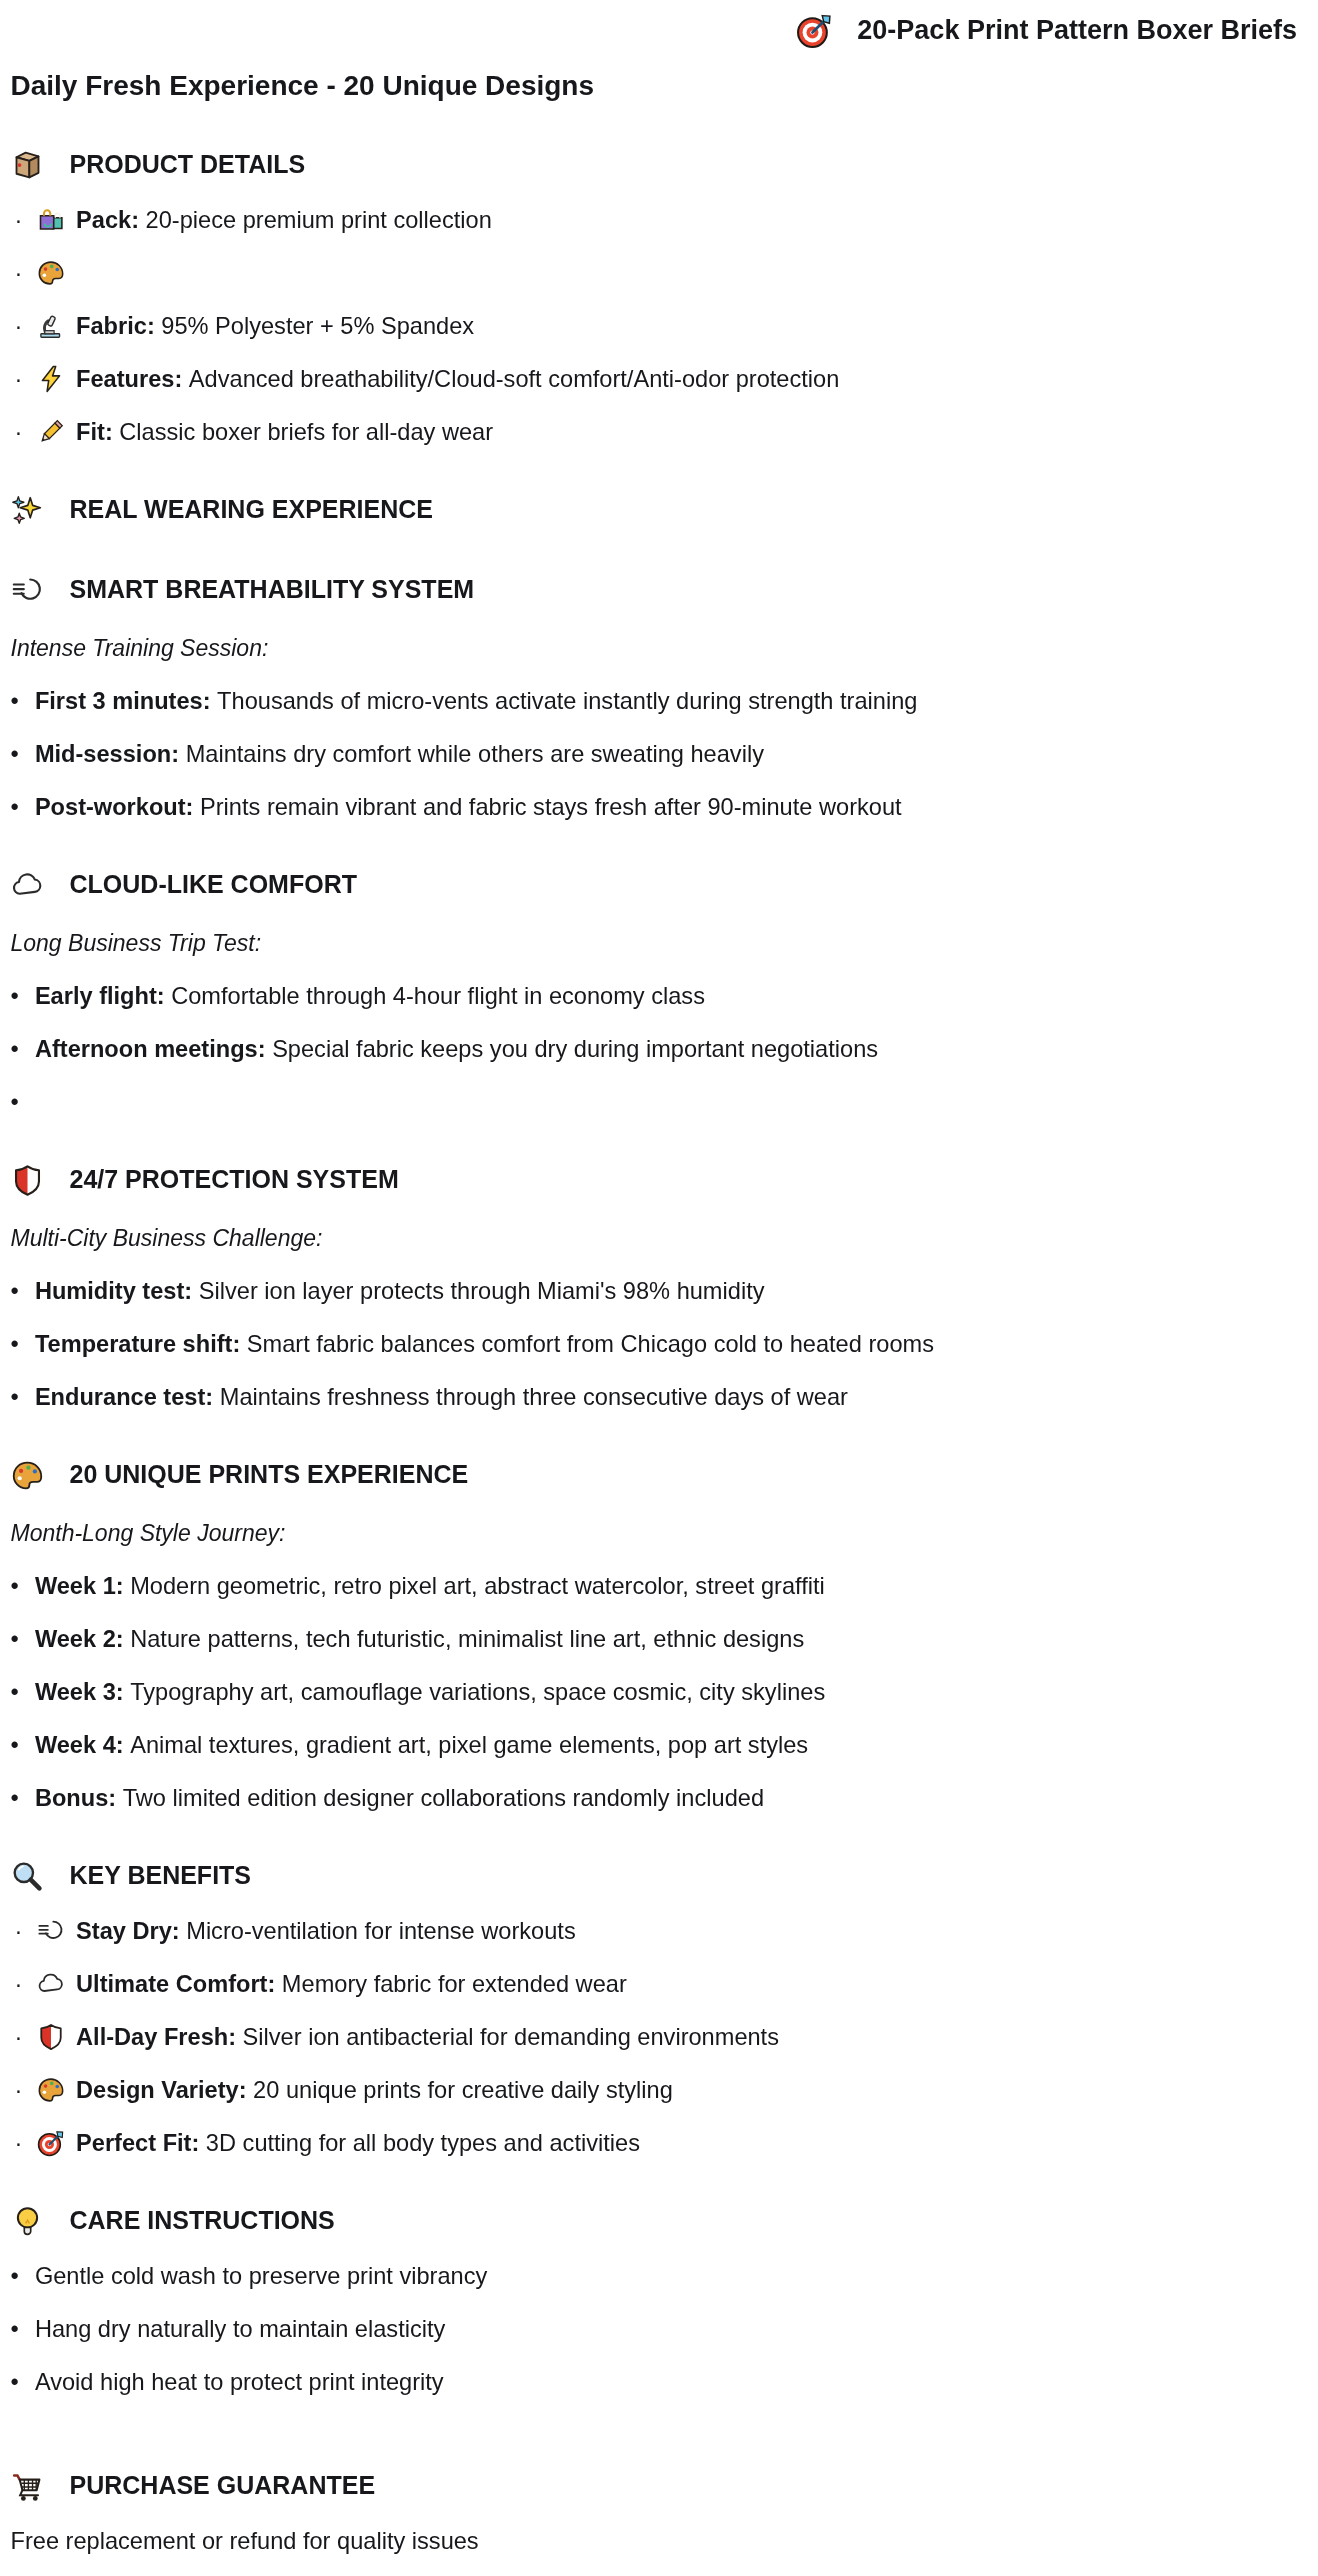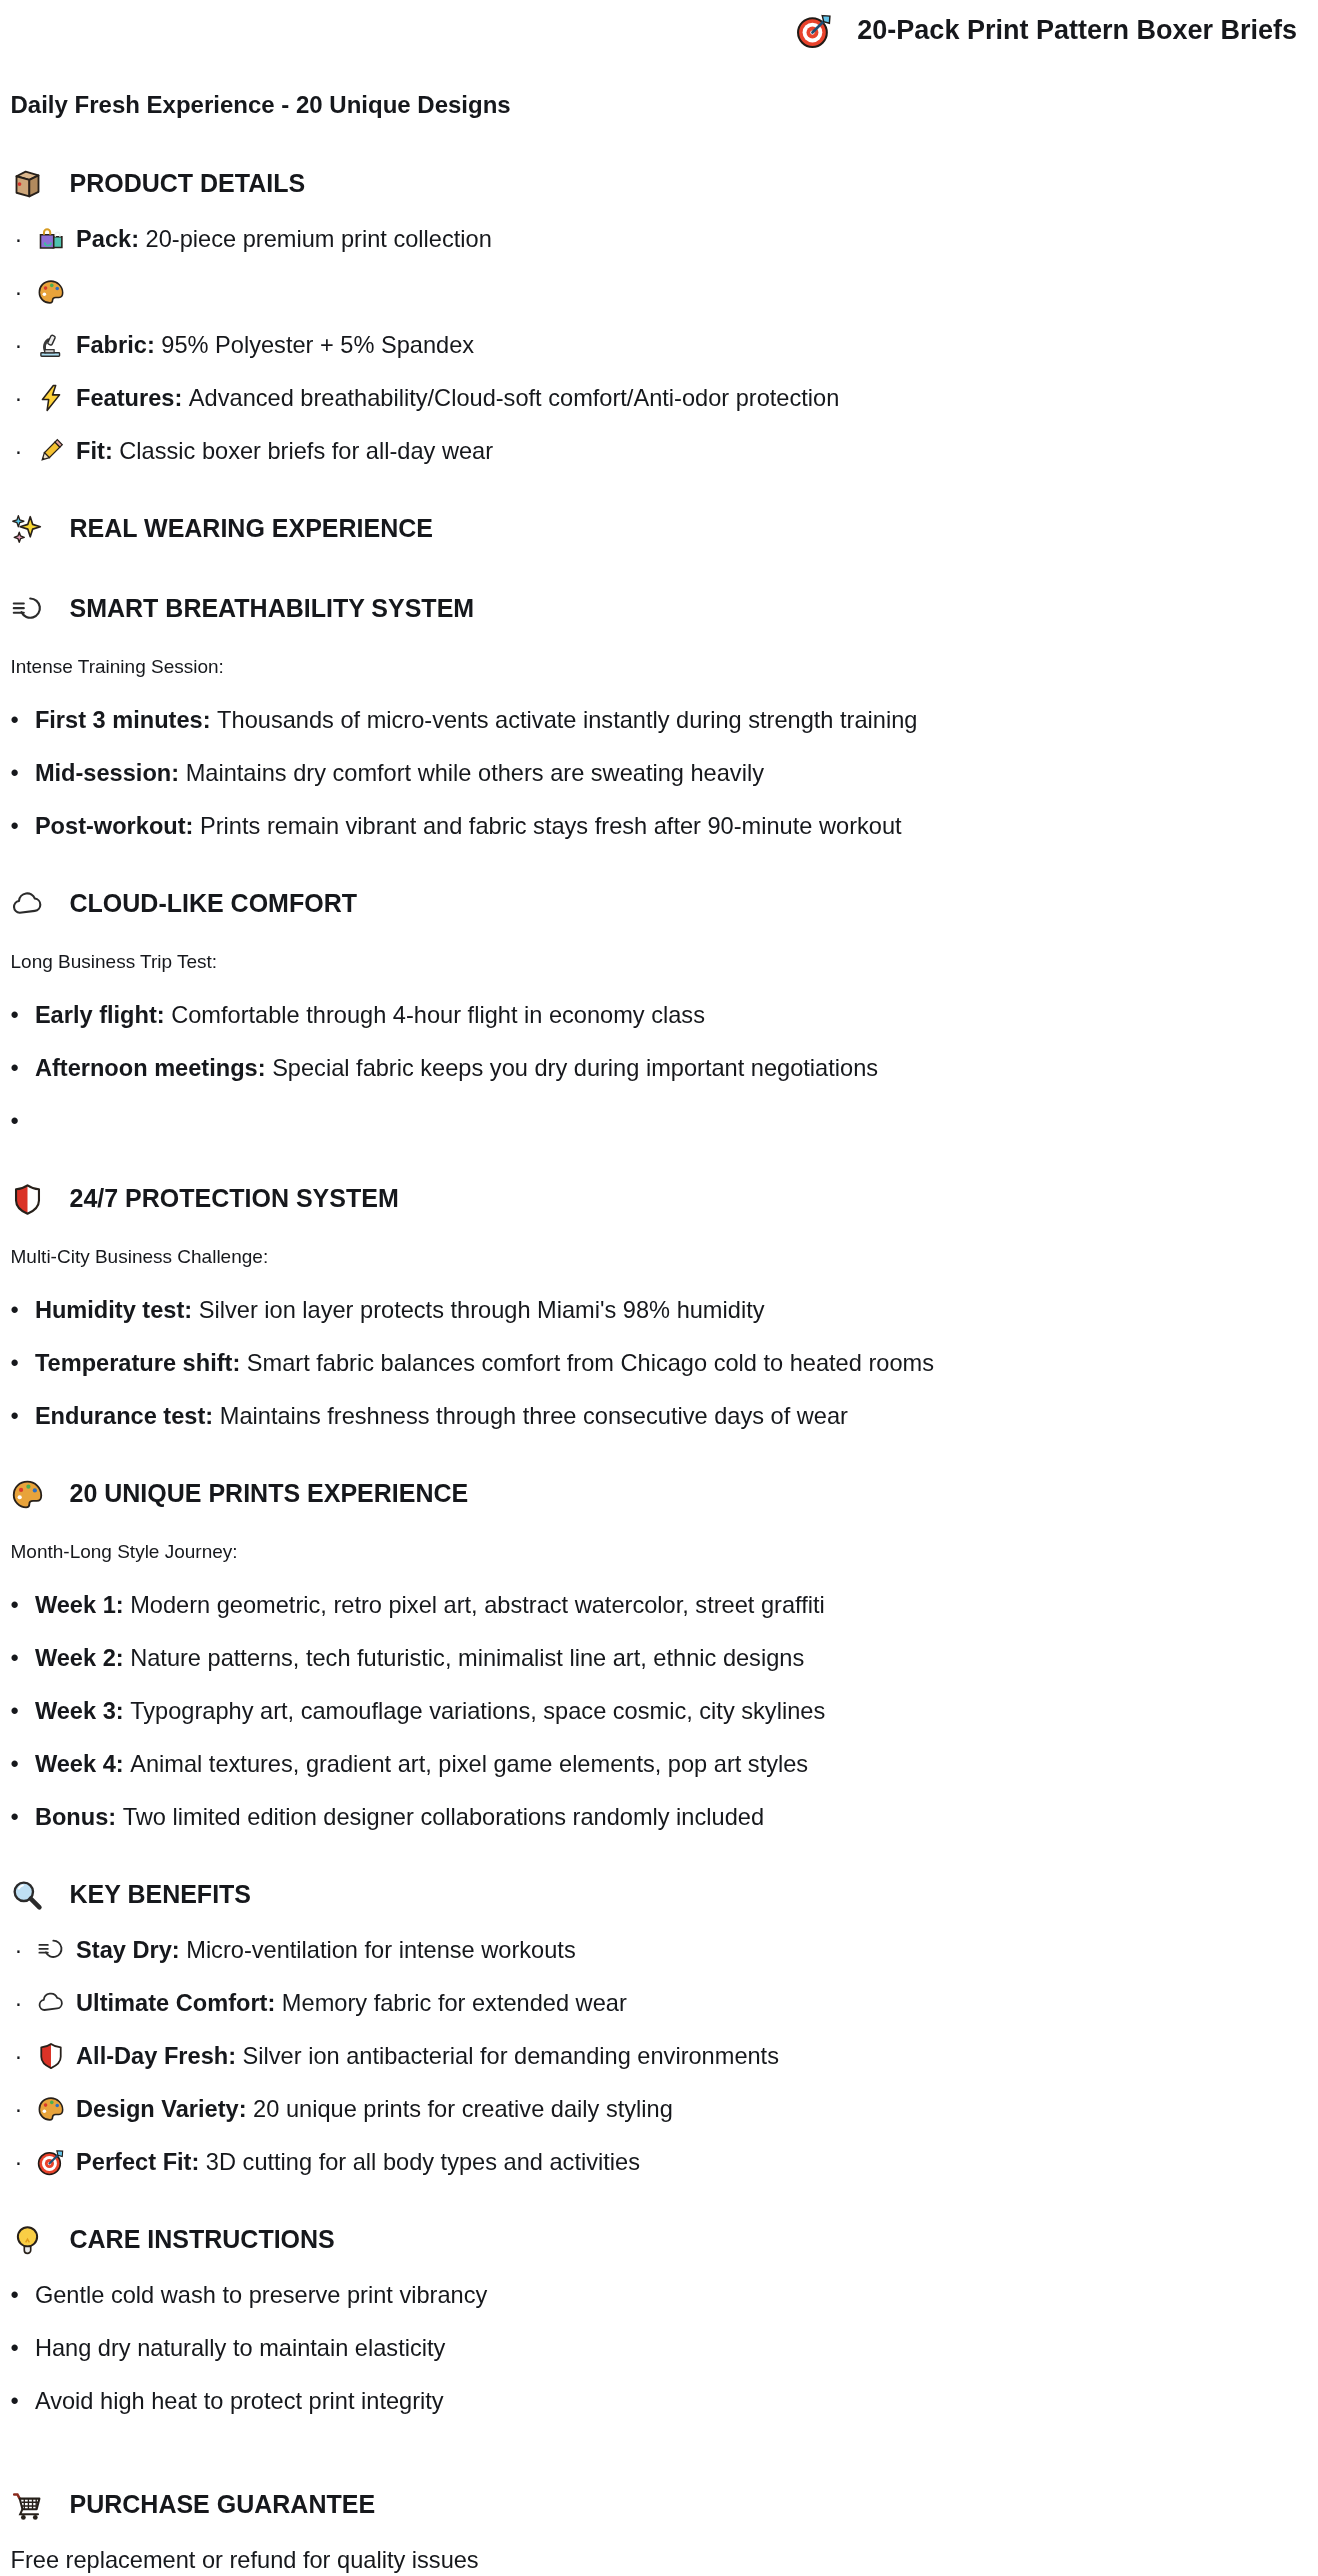--- a/index.html
+++ b/index.html
@@ -12,35 +12,35 @@
   }
   .doc { padding: 7px 21px 35px 10.5px; }
 
   .title-row {
     display: flex; align-items: center; gap: 24px;
     font-size: 27px; font-weight: 700; line-height: 33px;
     margin: 5.2px 0 0;
     justify-content: flex-end;
   }
   .subtitle {
-    font-size: 24px; font-weight: 700; line-height: 31.5px;
-    margin: 40px 0 0;
+    font-size: 28px; font-weight: 700; line-height: 31.5px;
+    margin: 21px 0 0;
   }
 
   .section { margin-top: 47px; }
   .section:last-child { margin-top: 73px; }
 
   .heading-row {
     display: flex; align-items: center; gap: 26px;
     font-size: 25px; font-weight: 700; line-height: 31.5px;
     margin: 0;
   }
 
   .intro {
-    font-size: 19px; line-height: 30px;
+    font-size: 23px; font-style: italic; line-height: 30px;
     margin: 26px 0 0;
   }
 
   .items { margin: 0; }
   .detail-item, .bullet-item, .para-item {
     display: flex; align-items: center;
     font-size: 23.6px; line-height: 30px;
     margin-top: 23px;
   }
   .detail-item .dot {

